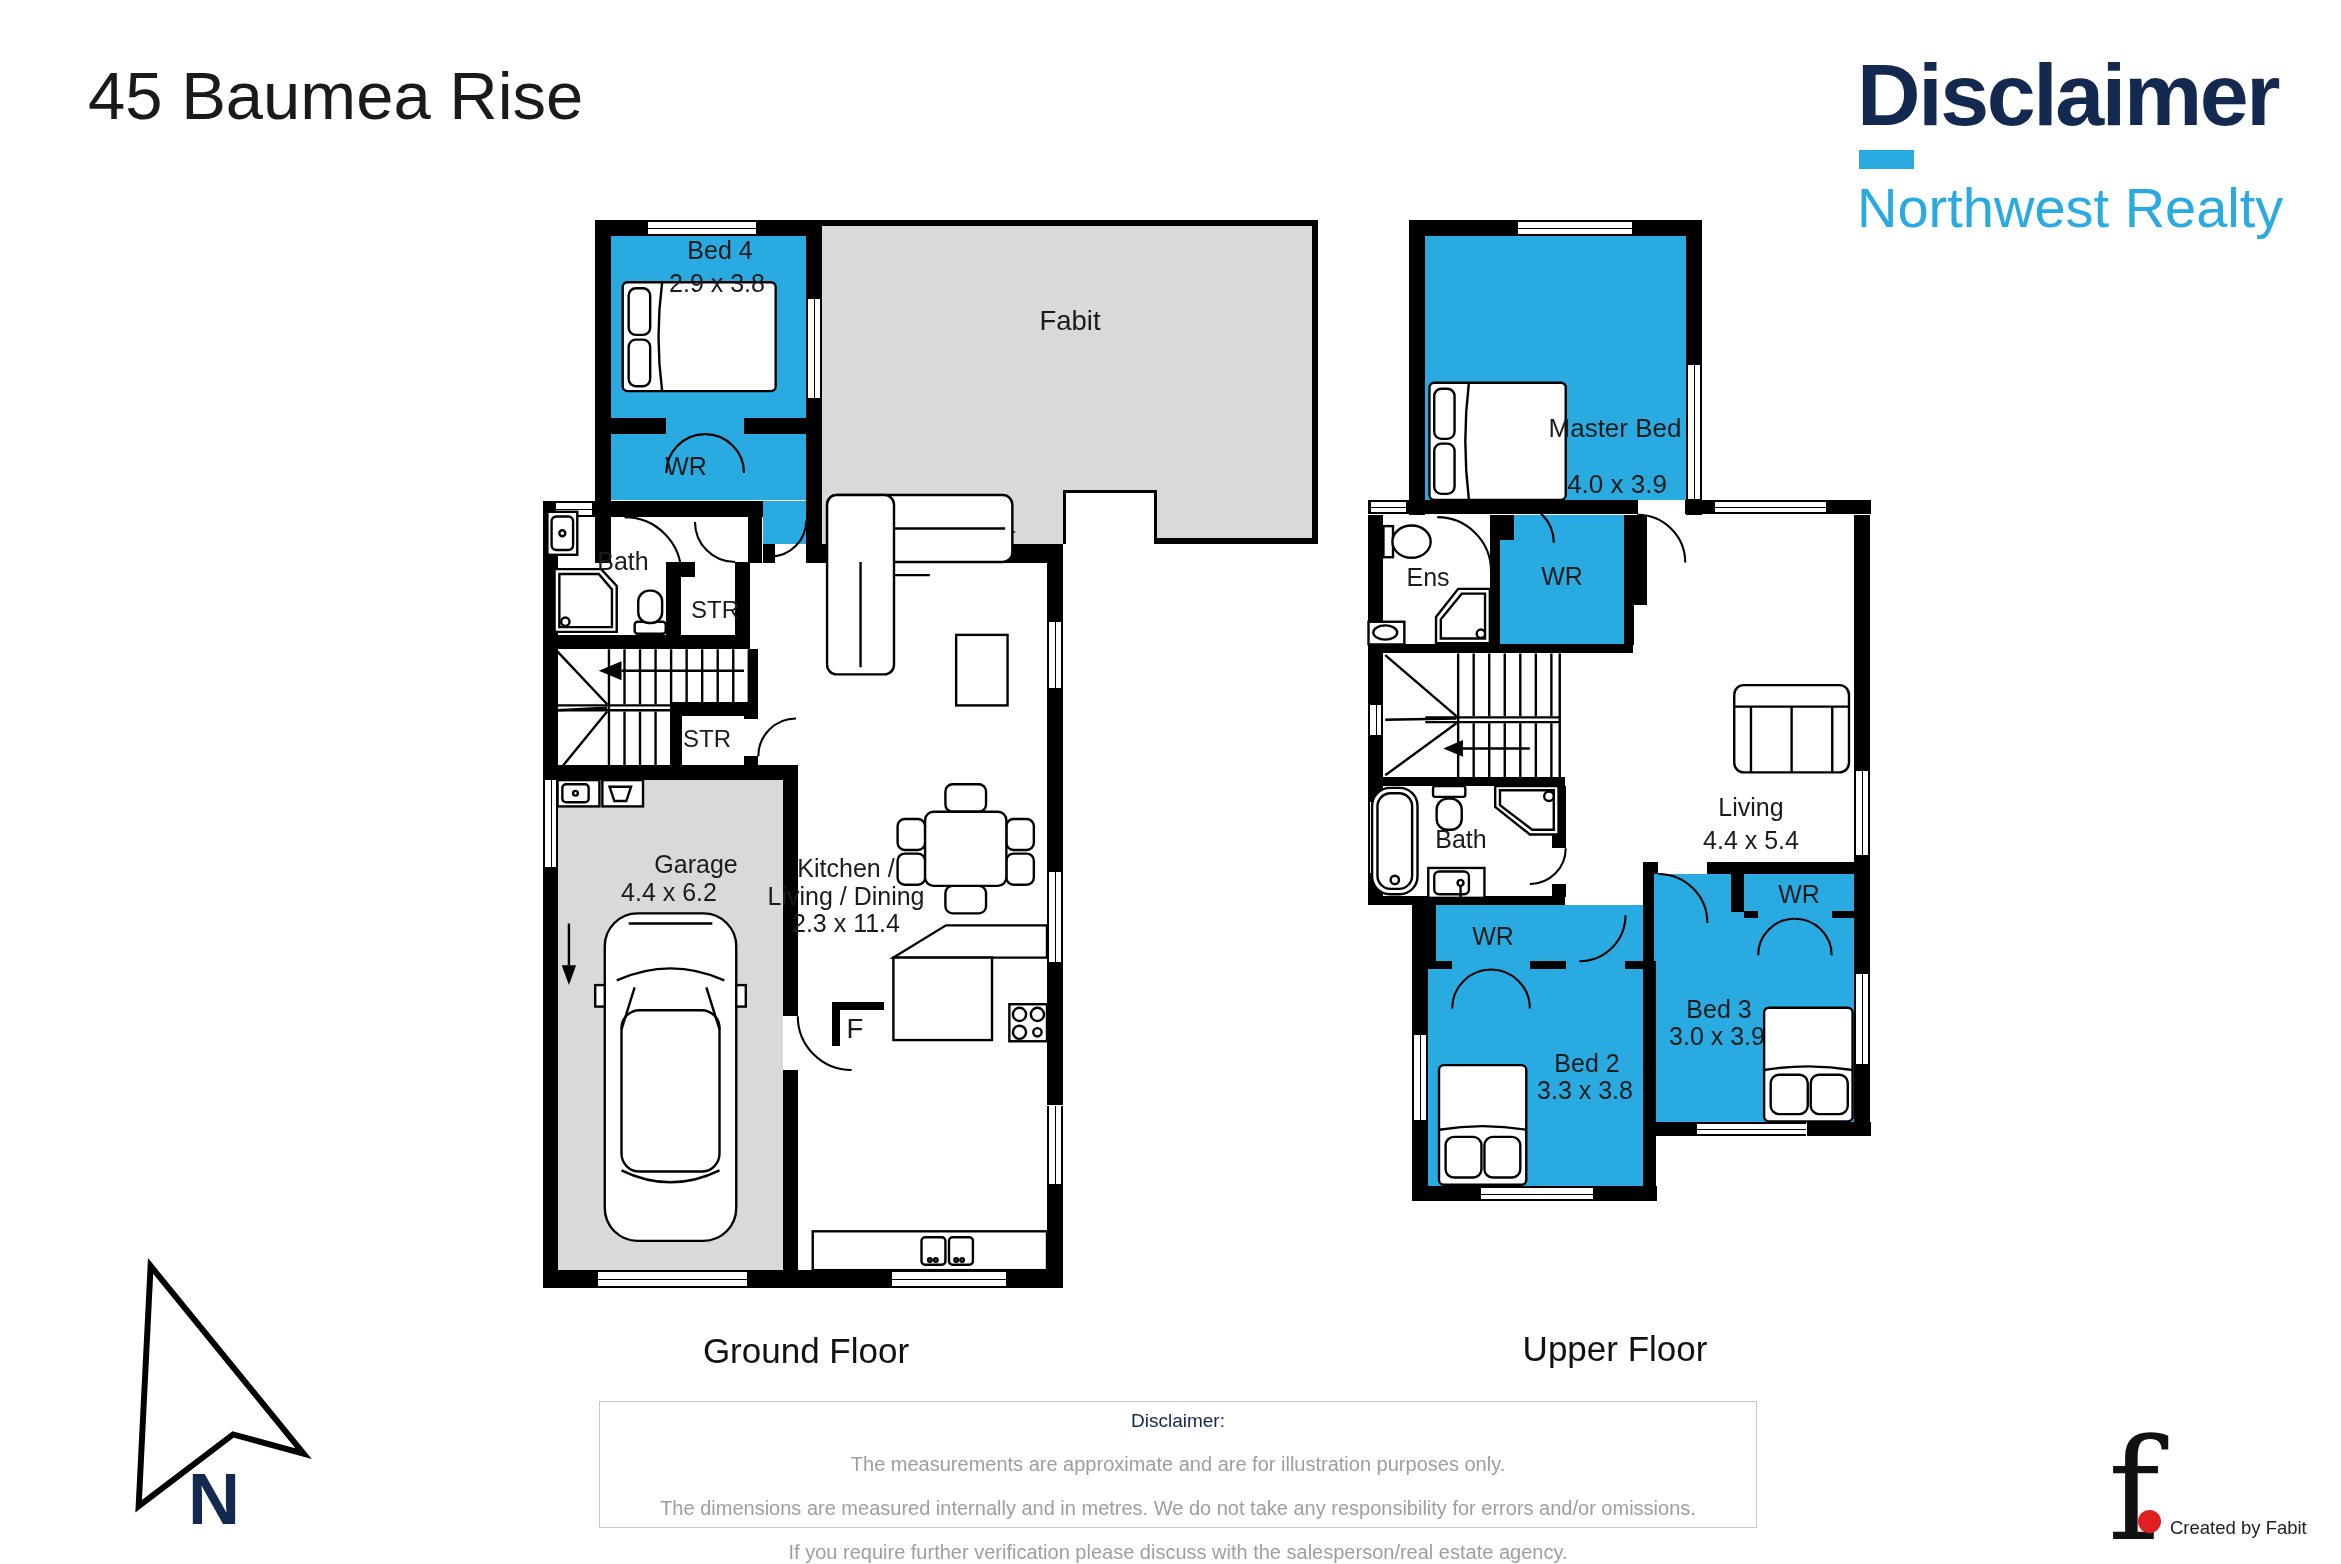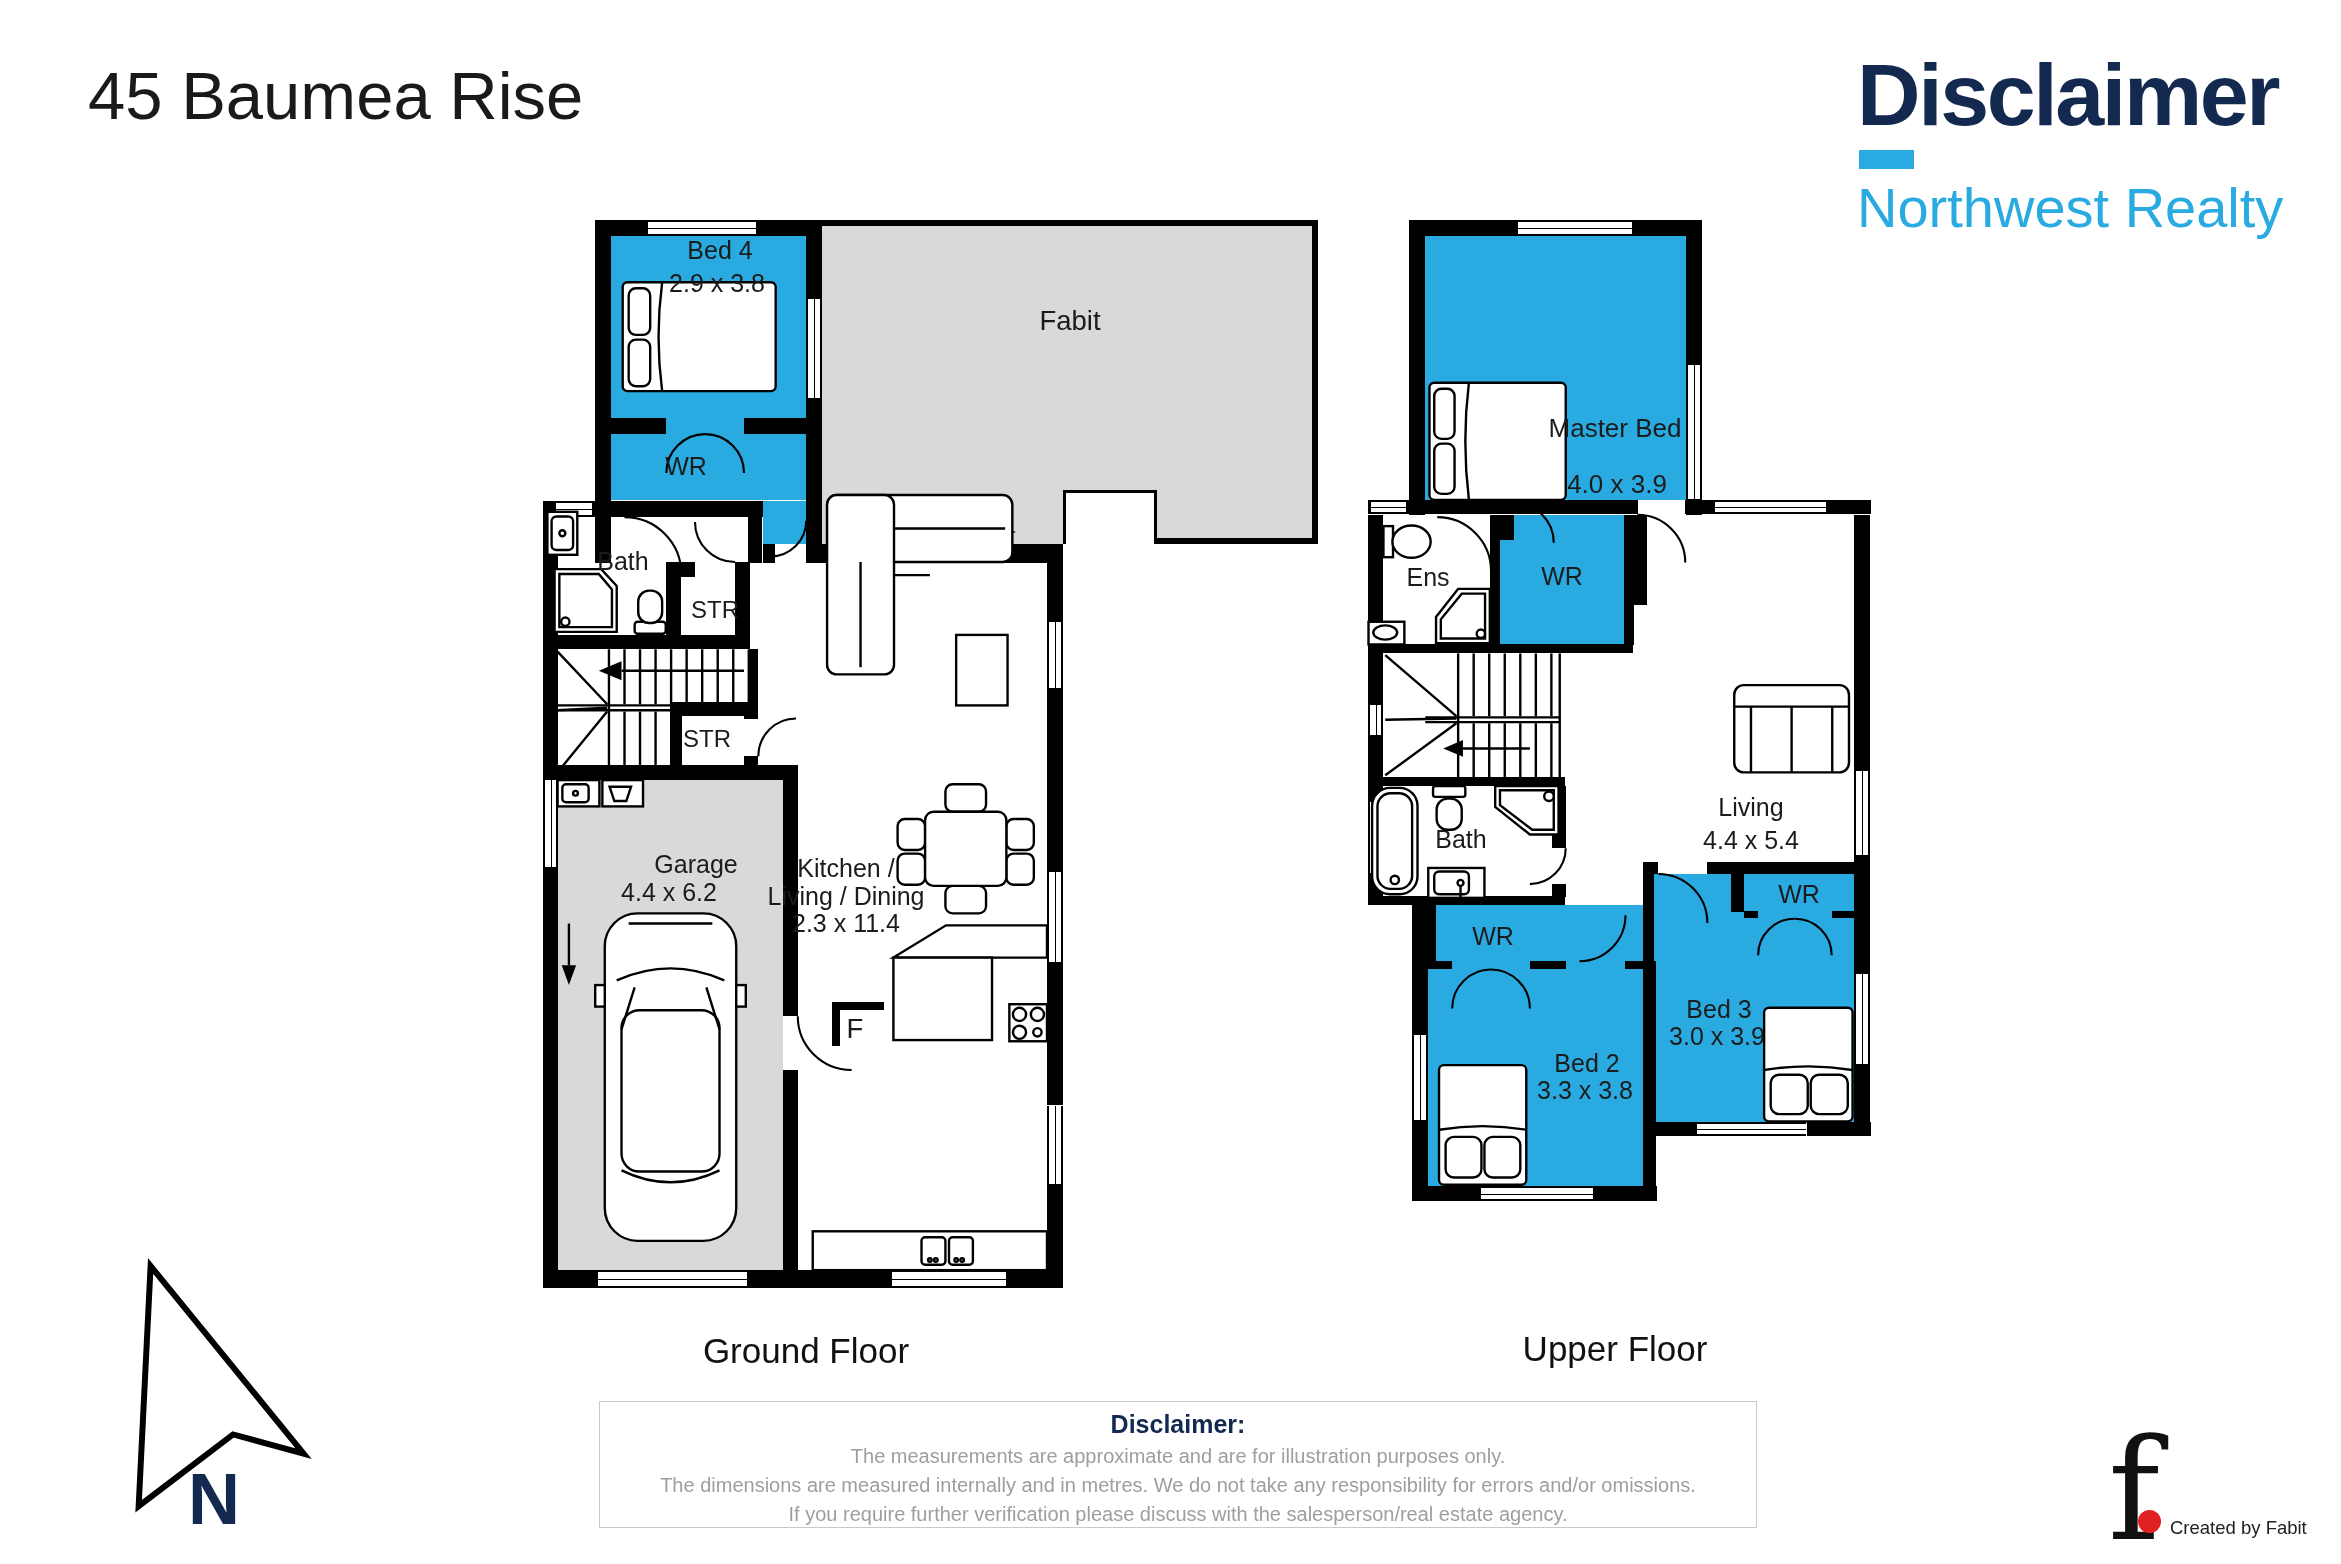--- a/index.html
+++ b/index.html
@@ -22,22 +22,22 @@
   .notch{position:absolute;background:#fff;border-left:3.6px solid #000;border-top:3.6px solid #000;border-right:3.6px solid #000;box-sizing:border-box}
   
   #title{position:absolute;left:88px;top:57px;font-size:67px;font-weight:500;color:#1a1a1a}
   #brand{position:absolute;left:1857px;top:51px;width:442px}
   #brand .name{font-size:88px;font-weight:bold;color:var(--brand_navy,#13294F);letter-spacing:-2.4px;line-height:1}
   #brand .bar{width:55px;height:19px;background:var(--brand_blue,#29ABE2);margin:10.8px 0 6px 2.4px}
   #brand .sub{font-size:56px;color:var(--brand_blue,#29ABE2);letter-spacing:0px}
   
   #disclaimer{position:absolute;left:599px;top:1401px;width:1158px;height:127px;border:1.8px solid #c9c9c9;
               box-sizing:border-box;text-align:center}
-  #disclaimer .hd{margin-top:8.4px;font-size:25px;font-weight:bold;color:var(--brand_navy,#13294F)}
-  #disclaimer .ln{margin-top:6px;font-size:20px;color:var(--disclaimer_gray,#9E9E9E)}
+  #disclaimer .hd{margin-top:8.4px;font-size:19px;font-weight:normal;color:var(--brand_navy,#13294F)}
+  #disclaimer .ln{margin-top:21px;font-size:20px;color:var(--disclaimer_gray,#9E9E9E)}
   
   #credit-f{position:absolute;left:2108px;top:1421px;font-family:"DejaVu Serif",serif;font-size:140px;line-height:1;color:#111}
   #credit-dot{position:absolute;left:2138px;top:1510px;width:23px;height:23px;border-radius:50%;background:var(--credit_red,#E02020)}
   #credit-text{position:absolute;left:2170px;top:1517px;font-size:18.5px;color:#222}
   #compass-n{position:absolute;left:214px;top:1499px;transform:translate(-50%,-50%);
              font-size:72px;font-weight:bold;color:var(--brand_navy,#13294F)}
 </style>
 </head>
 <body>
 

